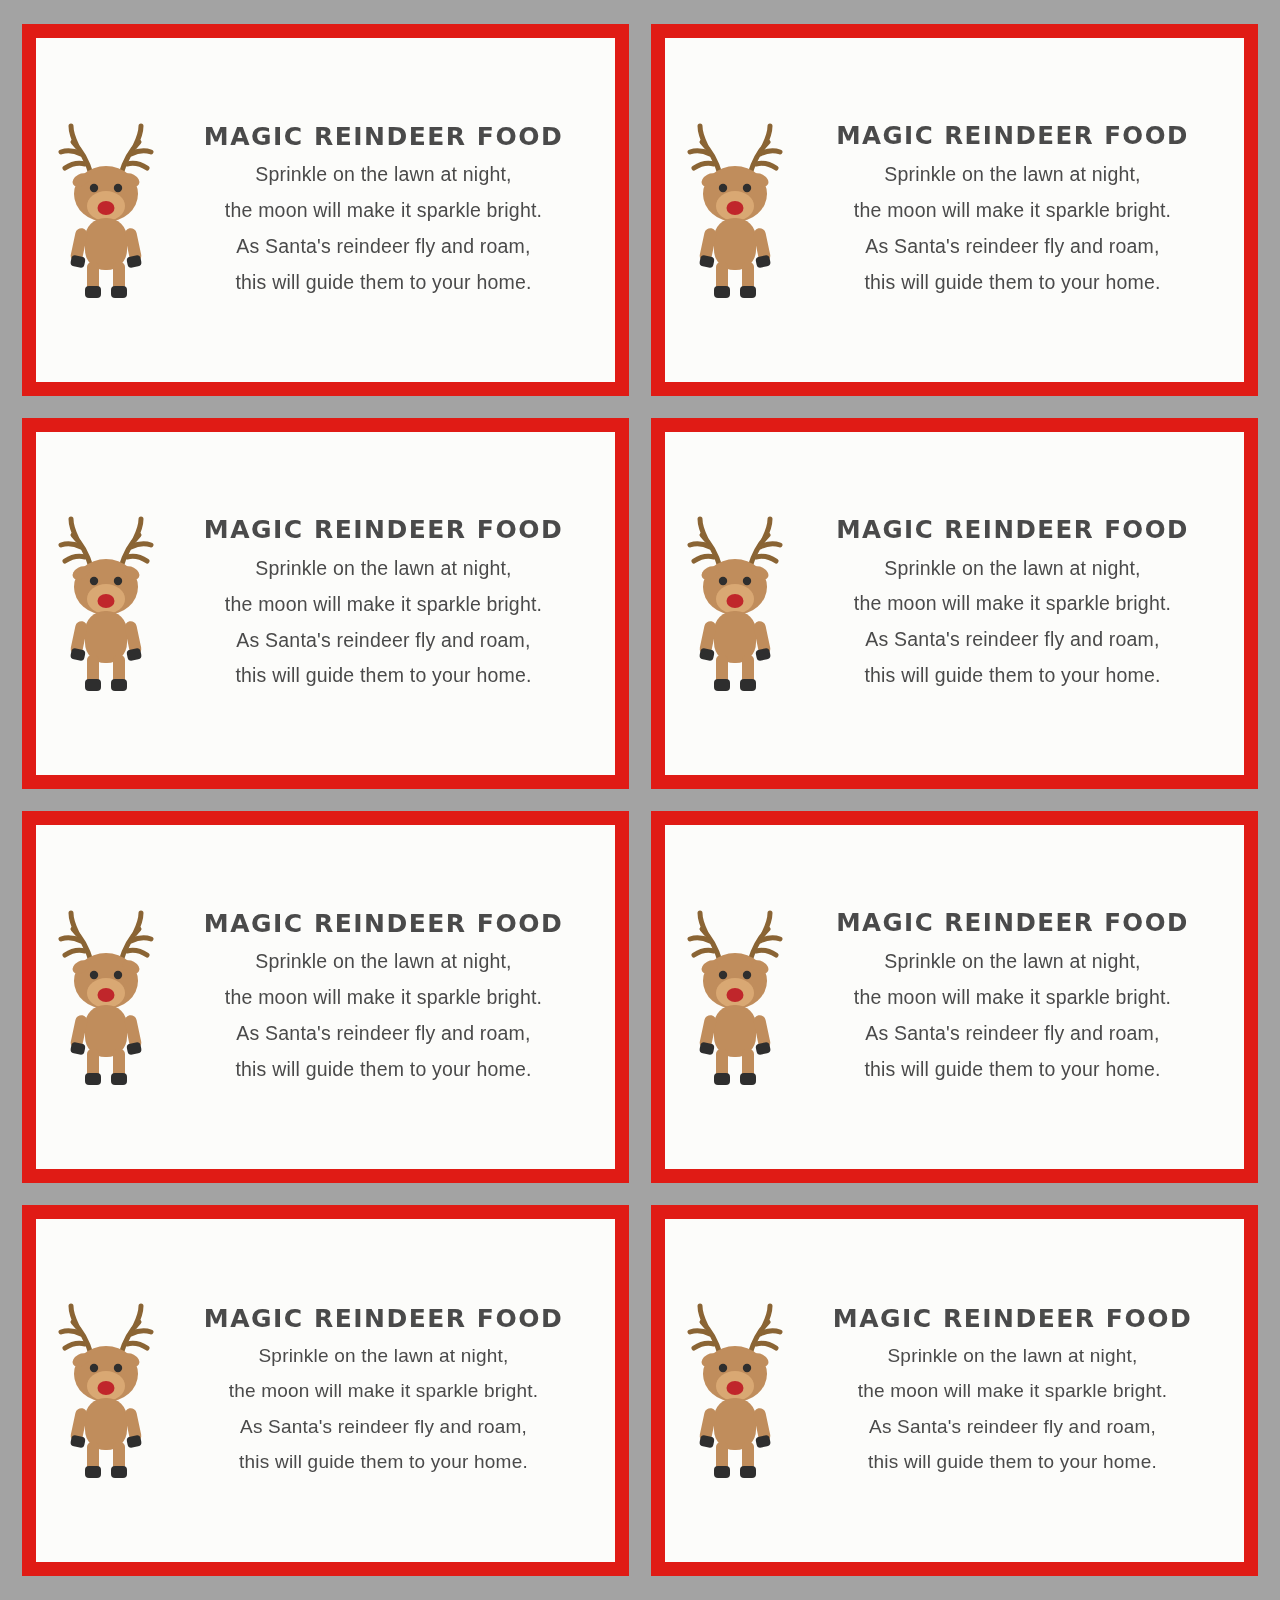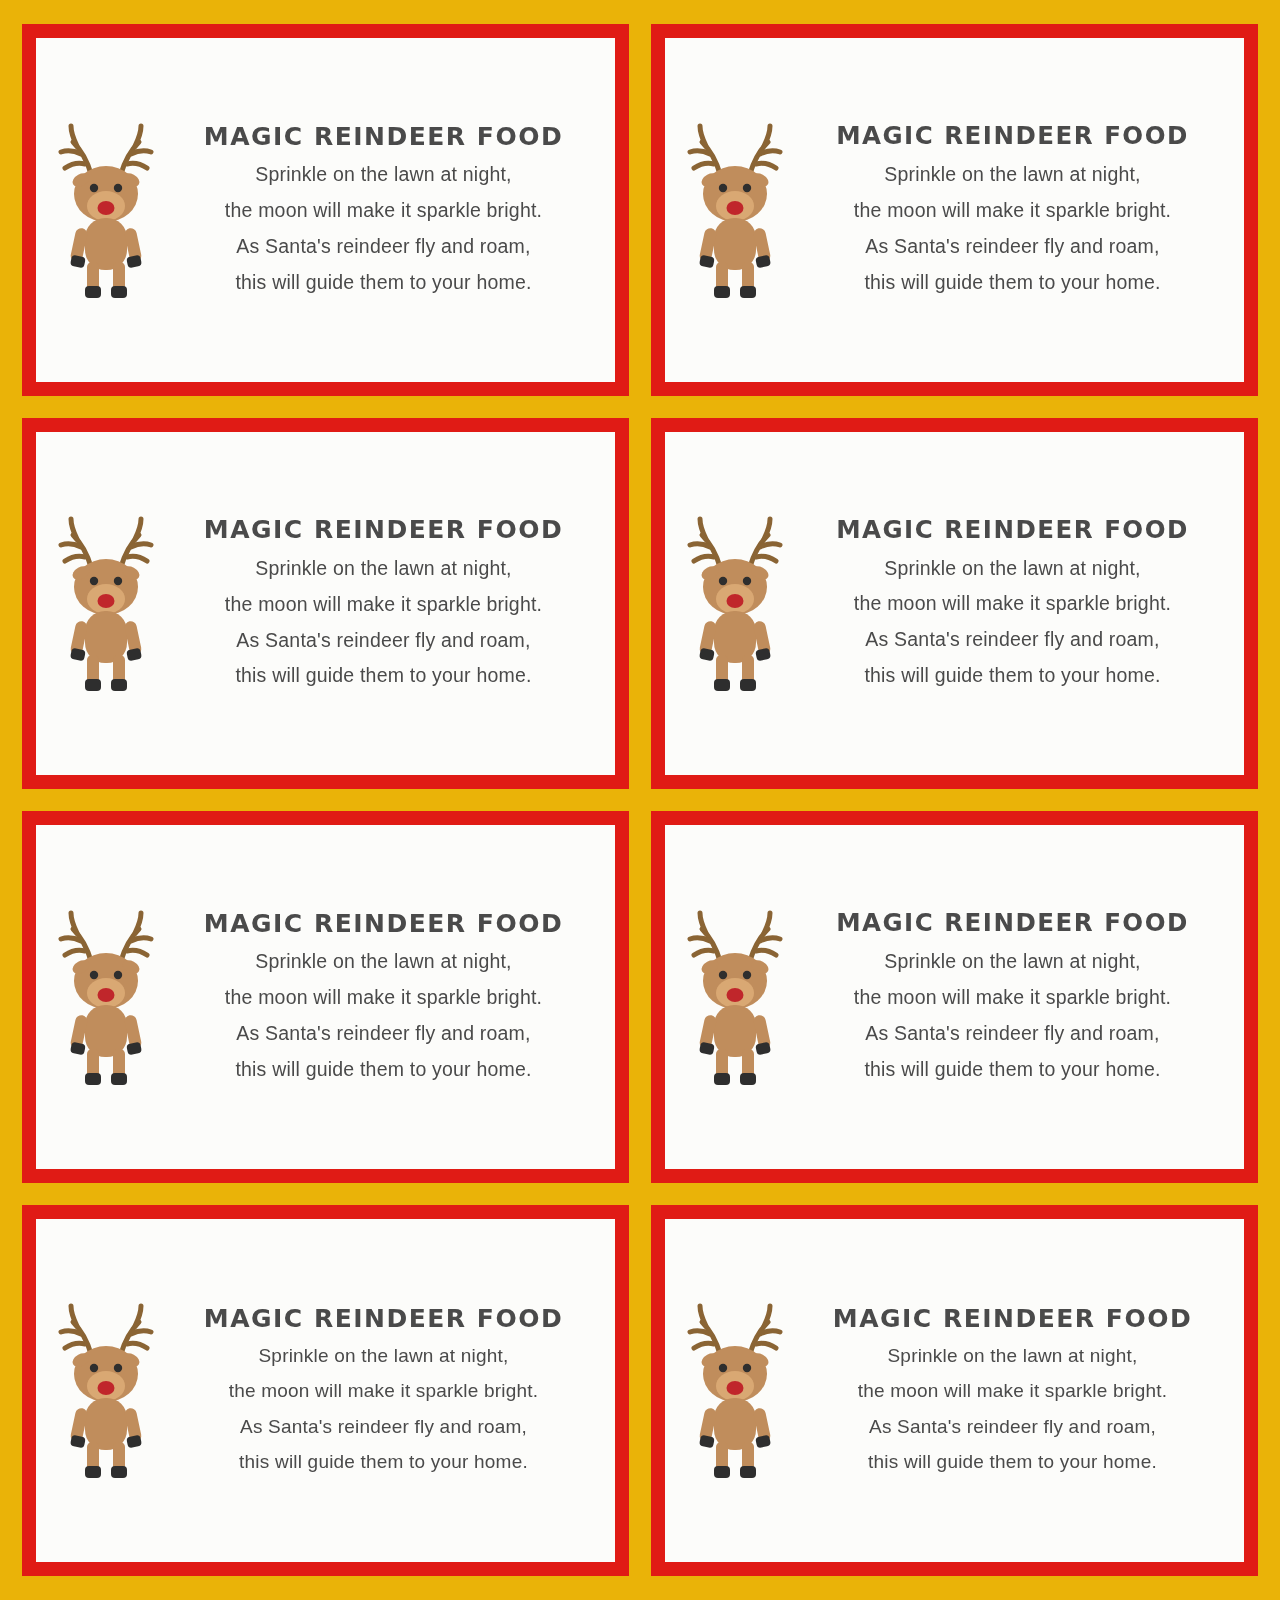--- a/index.html
+++ b/index.html
@@ -17,21 +17,21 @@
   .sheet {
     width: 1280px;
     height: 1600px;
     box-sizing: border-box;
     padding: 24px 22px;
     display: grid;
     grid-template-columns: 1fr 1fr;
     grid-template-rows: repeat(4, 1fr);
     column-gap: 22px;
     row-gap: 22px;
-    background: #eab308;
+    background: #a3a3a3;
   }
 
   .card {
     position: relative;
     box-sizing: border-box;
     border: 14px solid #e01b15;
     background: #fcfcfa;
     display: flex;
     align-items: center;
     justify-content: flex-start;

